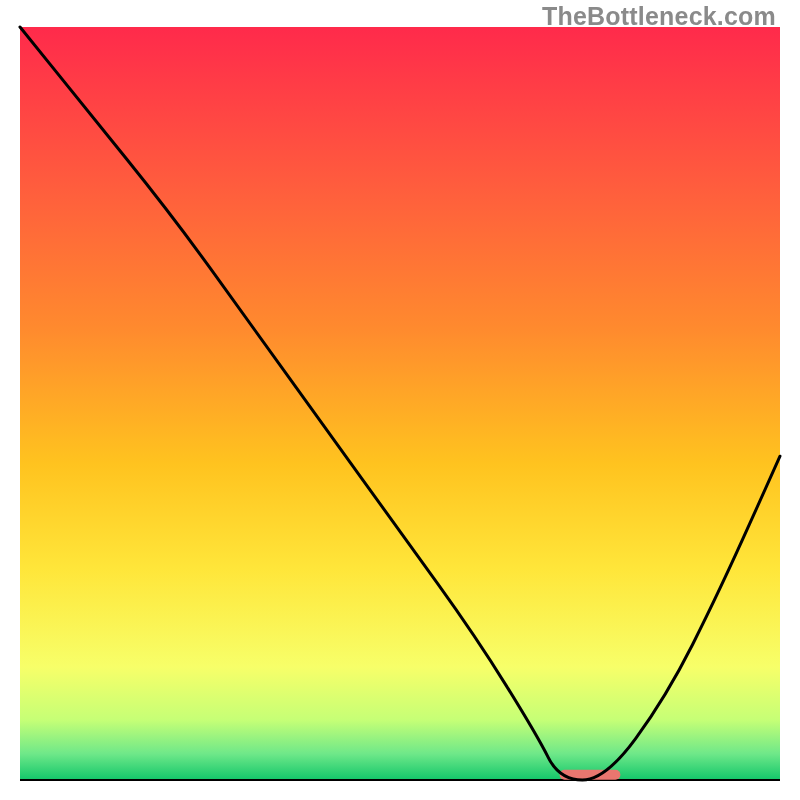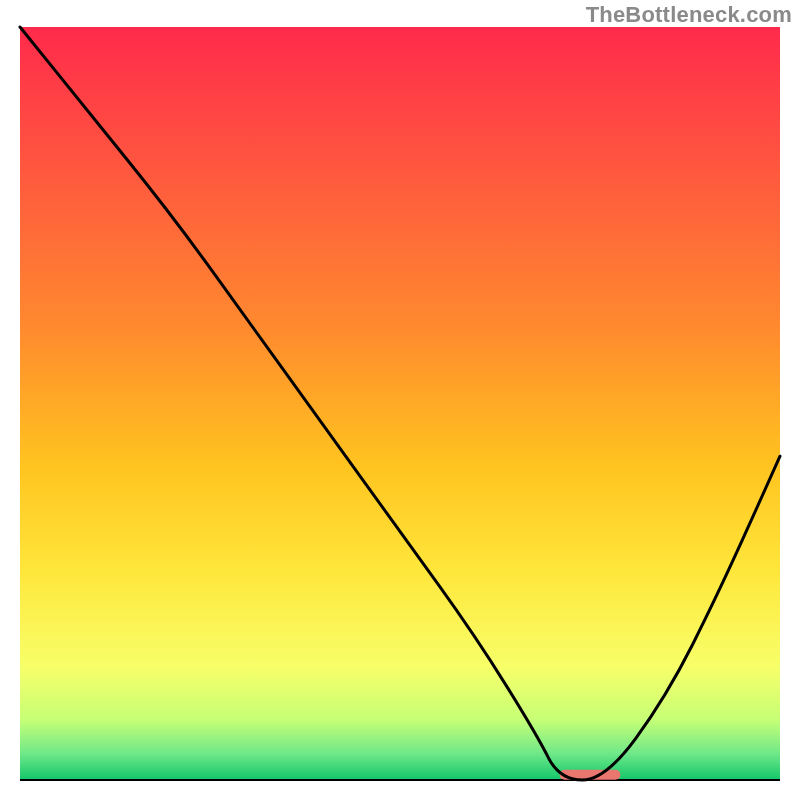--- a/index.html
+++ b/index.html
@@ -12,22 +12,22 @@
     font-family: Arial, Helvetica, sans-serif;
   }
   .stage {
     position: relative;
     width: 800px;
     height: 800px;
   }
   .watermark {
     position: absolute;
     top: 2px;
-    right: 8px;
-    font-size: 22px;
+    right: 24px;
+    font-size: 25px;
     font-weight: 600;
     color: #8a8a8a;
     letter-spacing: 0.2px;
     user-select: none;
   }
   svg {
     display: block;
   }
 </style>
 </head>

